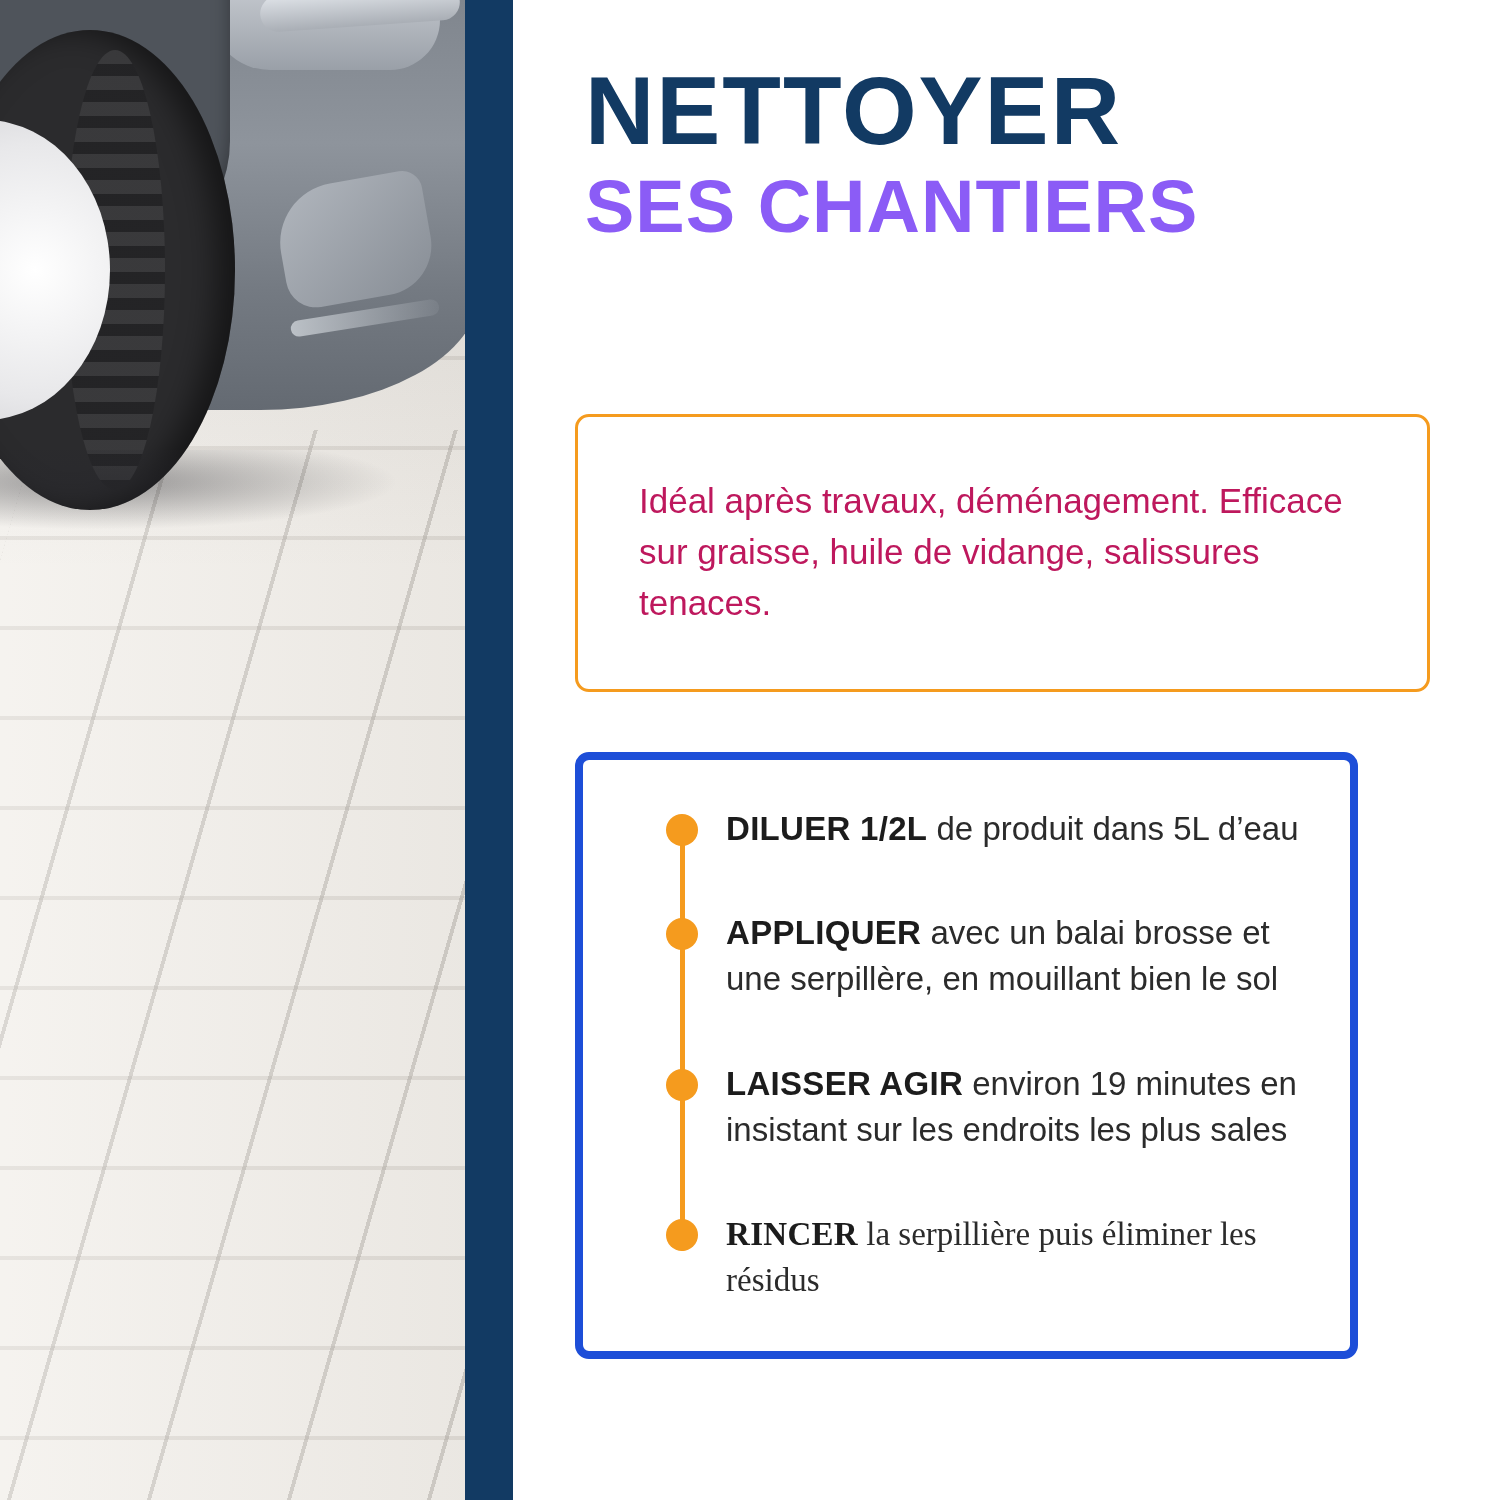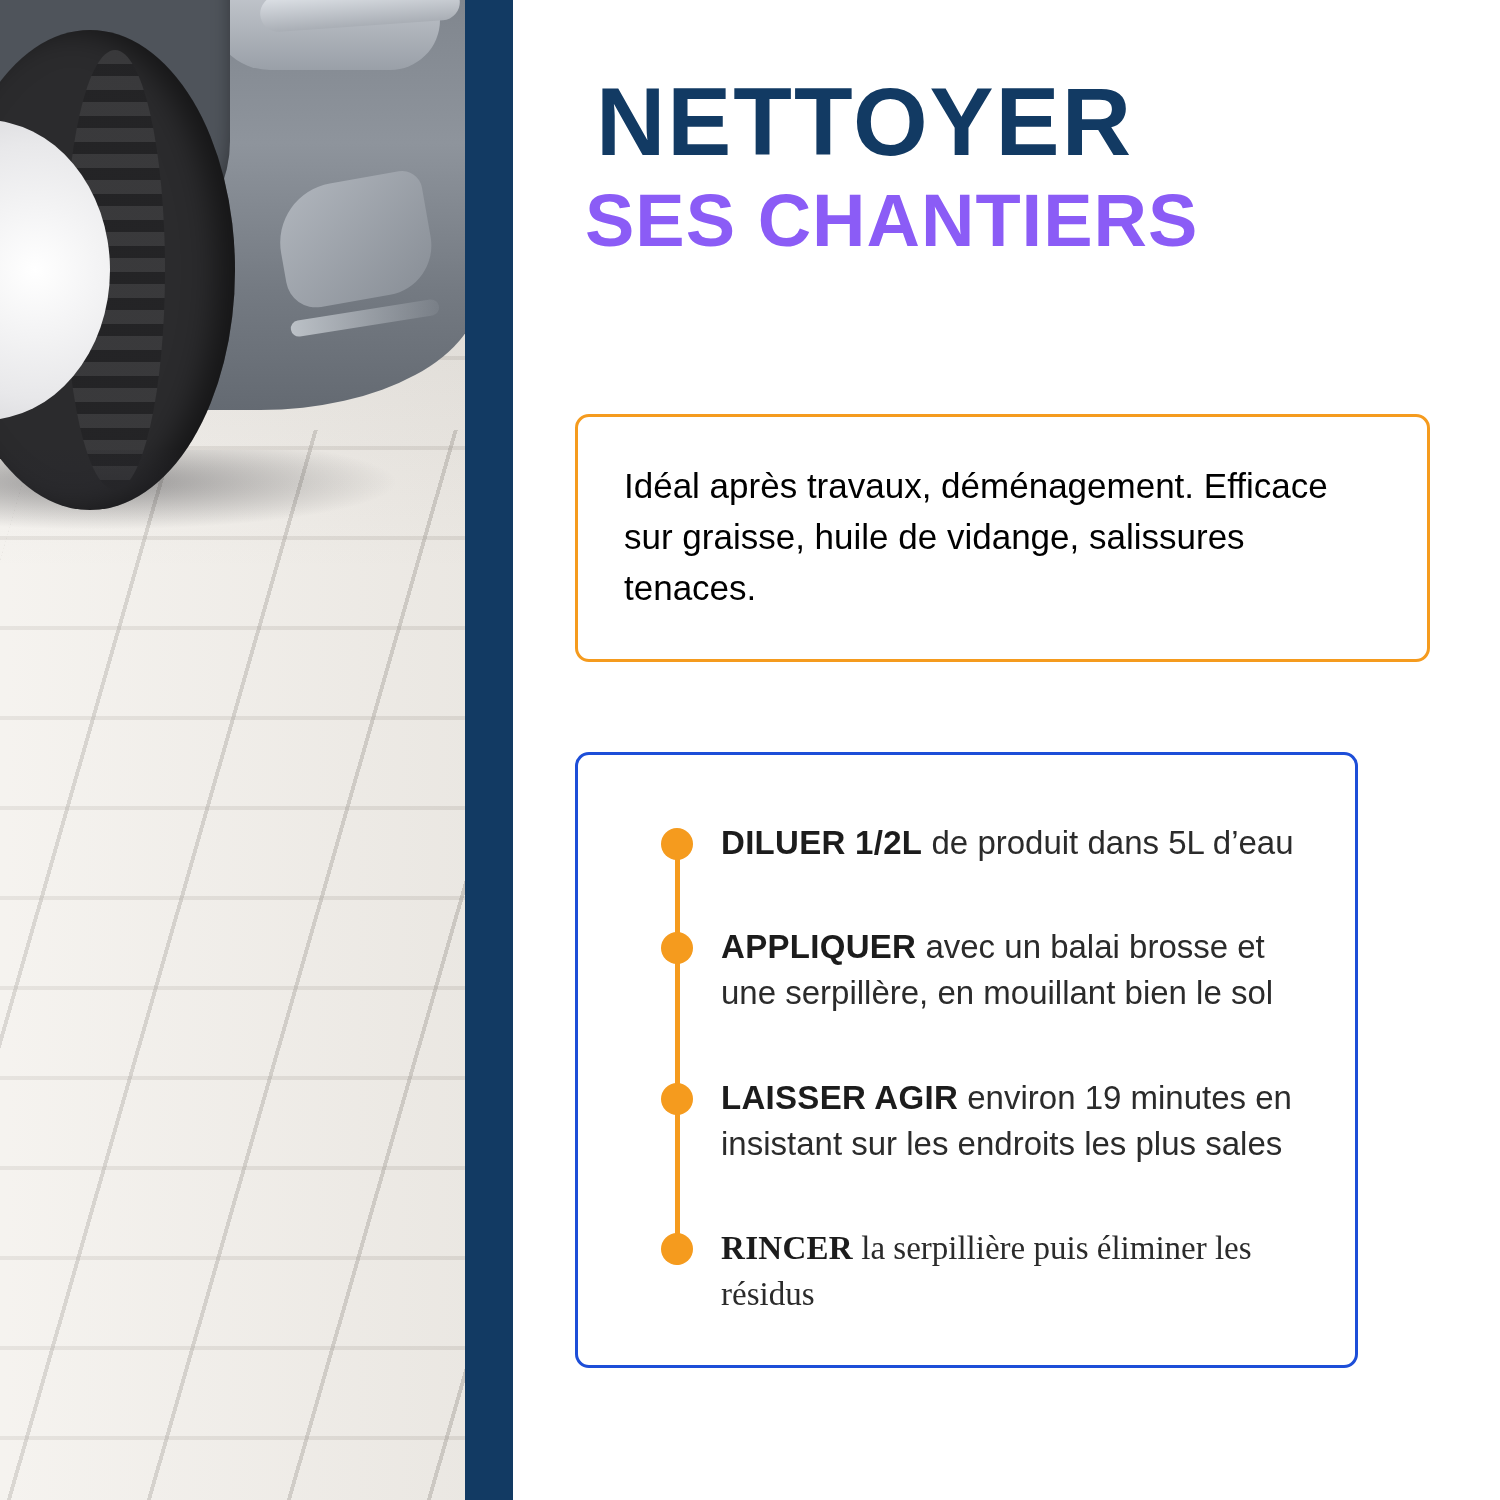--- a/index.html
+++ b/index.html
@@ -188,21 +188,21 @@
     left: 72px;
     top: 62px;
     width: 860px;
   }
   .title-main {
     font-size: 96px;
     font-weight: 700;
     letter-spacing: 2px;
     color: #123a63;
     line-height: 1.02;
-    margin: 11px;
+    margin: 0;
   }
   .title-sub {
     font-size: 74px;
     font-weight: 700;
     letter-spacing: 1px;
     color: #8b5cf6;
     line-height: 1.05;
     margin: 8px 0 0 0;
   }
 
@@ -210,36 +210,36 @@
     position: absolute;
     left: 62px;
     top: 414px;
     width: 855px;
     box-sizing: border-box;
     border: 3px solid #F59B1E;
     border-radius: 14px;
     padding: 44px 46px 46px 46px;
   }
   .intro-text {
-    margin: 0;
+    margin: 15px;
     font-size: 35px;
     line-height: 1.45;
-    color: #000000;
+    color: #be185d;
     font-weight: 400;
   }
 
   .steps-box {
     position: absolute;
     left: 62px;
     top: 752px;
     width: 783px;
     box-sizing: border-box;
-    border: 3px solid #1d4ed8;
+    border: 8px solid #1d4ed8;
     border-radius: 14px;
-    padding: 65px 40px 48px 40px;
+    padding: 46px 40px 48px 40px;
   }
   .steps-list {
     position: relative;
     margin: 0;
     padding: 0;
     list-style: none;
   }
   .step-line {
     position: absolute;
     left: 57px;

